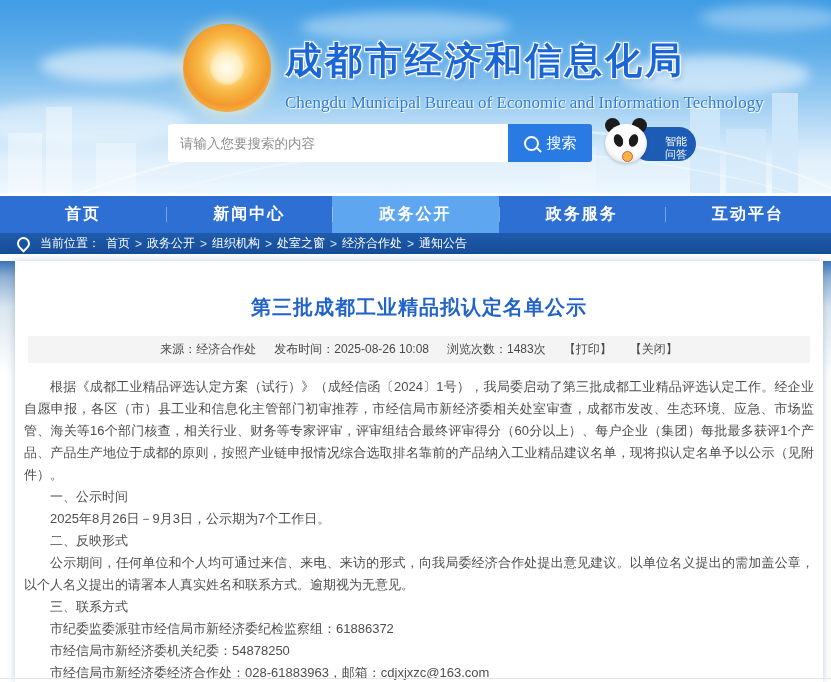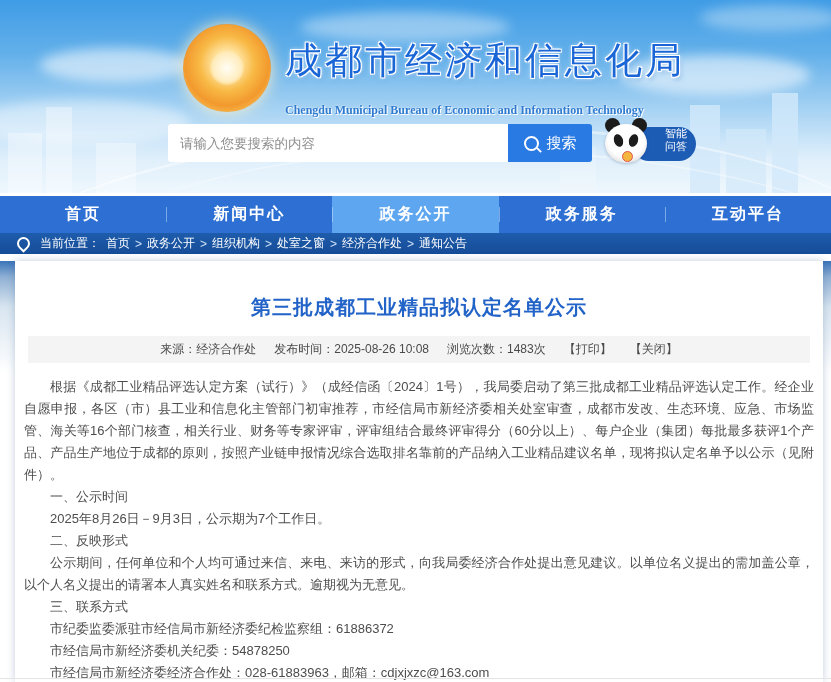--- a/index.html
+++ b/index.html
@@ -32,39 +32,39 @@
   .swoosh2 { position:absolute; width:900px; height:300px; border-radius:50%;
     border-top:2px solid rgba(255,255,255,0.35); left:60px; top:150px; transform:rotate(2deg); }
   
   .brand { position:absolute; left:183px; top:24px; display:flex; align-items:flex-start; }
   .logo { width:88px; height:88px; border-radius:50%; position:relative; flex:0 0 auto;
     background:radial-gradient(circle at 50% 45%, #fff6df 0%, #ffe3a0 20%, #f8b945 42%, #f2992e 64%, #f8bb4c 80%, #fdd98f 92%);
     box-shadow:0 0 16px rgba(255,240,200,0.95); }
   .logo::after { content:""; position:absolute; inset:27px; border-radius:50%;
     background:radial-gradient(circle,#fffdf4 0%,#ffeec2 55%,rgba(255,238,194,0) 78%); }
   .brand-text { margin-left:14px; padding-top:12px; }
-  .brand-zh { font-size:37px; font-weight:normal; color:#1a66d6; letter-spacing:3px; white-space:nowrap;
+  .brand-zh { font-size:37px; font-weight:bold; color:#1a66d6; letter-spacing:3px; white-space:nowrap;
     text-shadow:-1px -1px 0 #fff, 1px -1px 0 #fff, -1px 1px 0 #fff, 1px 1px 0 #fff, 0 0 4px #fff, 2px 3px 4px rgba(110,165,225,.7); }
-  .brand-en { margin-top:17px; font-family:"Liberation Serif","DejaVu Serif",serif; font-weight:bold;
-    font-size:12px; color:#2f7bd0; white-space:nowrap;
+  .brand-en { margin-top:7px; font-family:"Liberation Serif","DejaVu Serif",serif; font-weight:normal;
+    font-size:17px; color:#2f7bd0; white-space:nowrap;
     text-shadow:1px 1px 0 #fff, 0 0 2px #fff; }
   
   .search-input { position:absolute; left:168px; top:124px; width:340px; height:38px; border:none;
     padding:16px 12px; font-size:13.5px; color:#ef4444; background:#fff; box-sizing:border-box;
     border-radius:3px 0 0 3px; outline:none; font-family:inherit; }
   .search-input::placeholder { color:#8e8e8e; }
   .search-btn { position:absolute; left:508px; top:124px; width:84px; height:38px; background:#2a7ae4;
     color:#fff; border:none; font-size:15px; display:flex; align-items:center; justify-content:center;
     gap:8px; cursor:pointer; border-radius:0 3px 3px 0; font-family:inherit; }
   .mag { width:11px; height:11px; border:2px solid #fff; border-radius:50%; position:relative; display:inline-block; }
   .mag::after { content:""; position:absolute; width:2px; height:6px; background:#fff;
     transform:rotate(-45deg); right:-3px; bottom:-4px; }
   .mascot-pill { position:absolute; left:632px; top:127px; width:64px; height:34px; background:#1d5cb5;
     border-radius:17px; color:#fff; font-size:11px; line-height:13px; box-sizing:border-box;
-    padding:0 6px 4px 30px; text-align:center; word-break:break-all; cursor:pointer; }
+    padding:8px 6px 4px 30px; text-align:center; word-break:break-all; cursor:pointer; }
   .panda { position:absolute; left:604px; top:117px; width:44px; height:47px; z-index:3; cursor:pointer; }
   .panda .ear { position:absolute; width:15px; height:15px; background:#1c1c1c; border-radius:50%; top:1px; }
   .panda .ear.l { left:1px; } .panda .ear.r { right:1px; }
   .panda .face { position:absolute; left:1px; top:7px; width:42px; height:39px; background:#fff;
     border-radius:50%; box-shadow:inset 0 -3px 4px rgba(0,0,0,0.10), 0 1px 3px rgba(0,40,90,.25); }
   .panda .eye { position:absolute; width:9px; height:13px; background:#1c1c1c; border-radius:50%; top:17px; }
   .panda .eye.l { left:10px; transform:rotate(-18deg); } .panda .eye.r { right:10px; transform:rotate(18deg); }
   .panda .badge { position:absolute; bottom:2px; left:18px; width:9px; height:9px; border-radius:50%;
     background:#f5b63f; border:1px solid #e2574b; }
   

